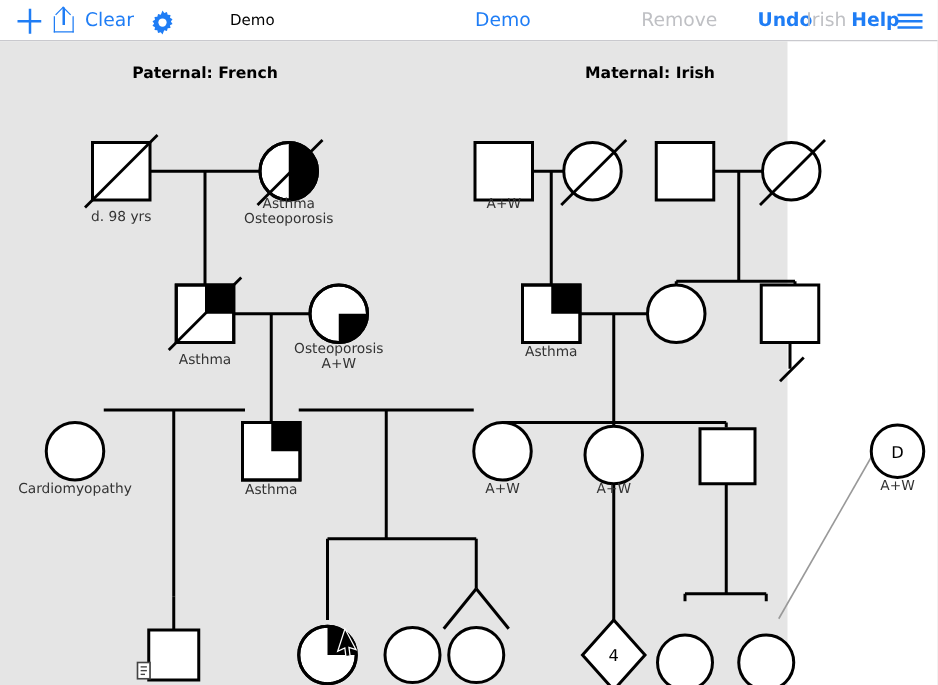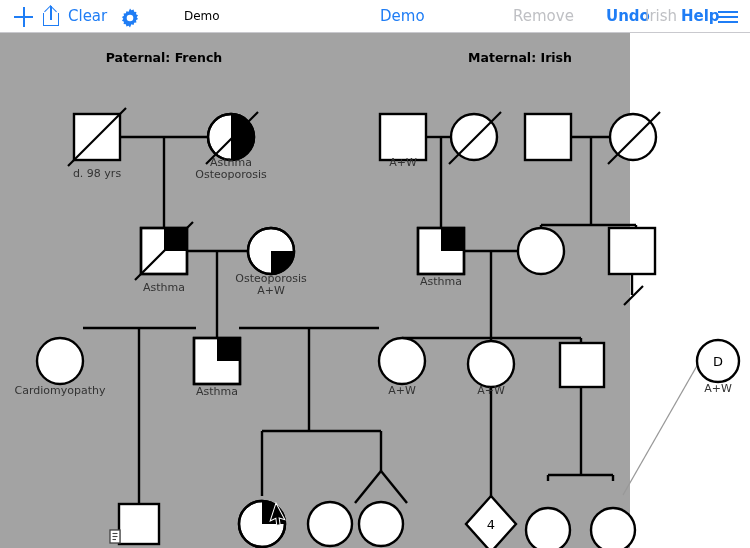--- a/index.html
+++ b/index.html
@@ -76,21 +76,21 @@
   }
   #menu-icon i:nth-child(1) { top: 11px; }
   #menu-icon i:nth-child(2) { top: 16px; }
   #menu-icon i:nth-child(3) { top: 21px; }
 
   
   #canvas {
     position: absolute;
     left: 0; top: 33px;
     width: 630px; height: 515px;
-    background: #a3a3a3;
+    background: #e5e5e5;
   }
   #genogram { position: absolute; left: 0; top: 0; }
 
   .sec-title {
     font-weight: bold;
     font-size: 12.5px;
     fill: #000;
   }
   .node-label {
     font-size: 11px;

